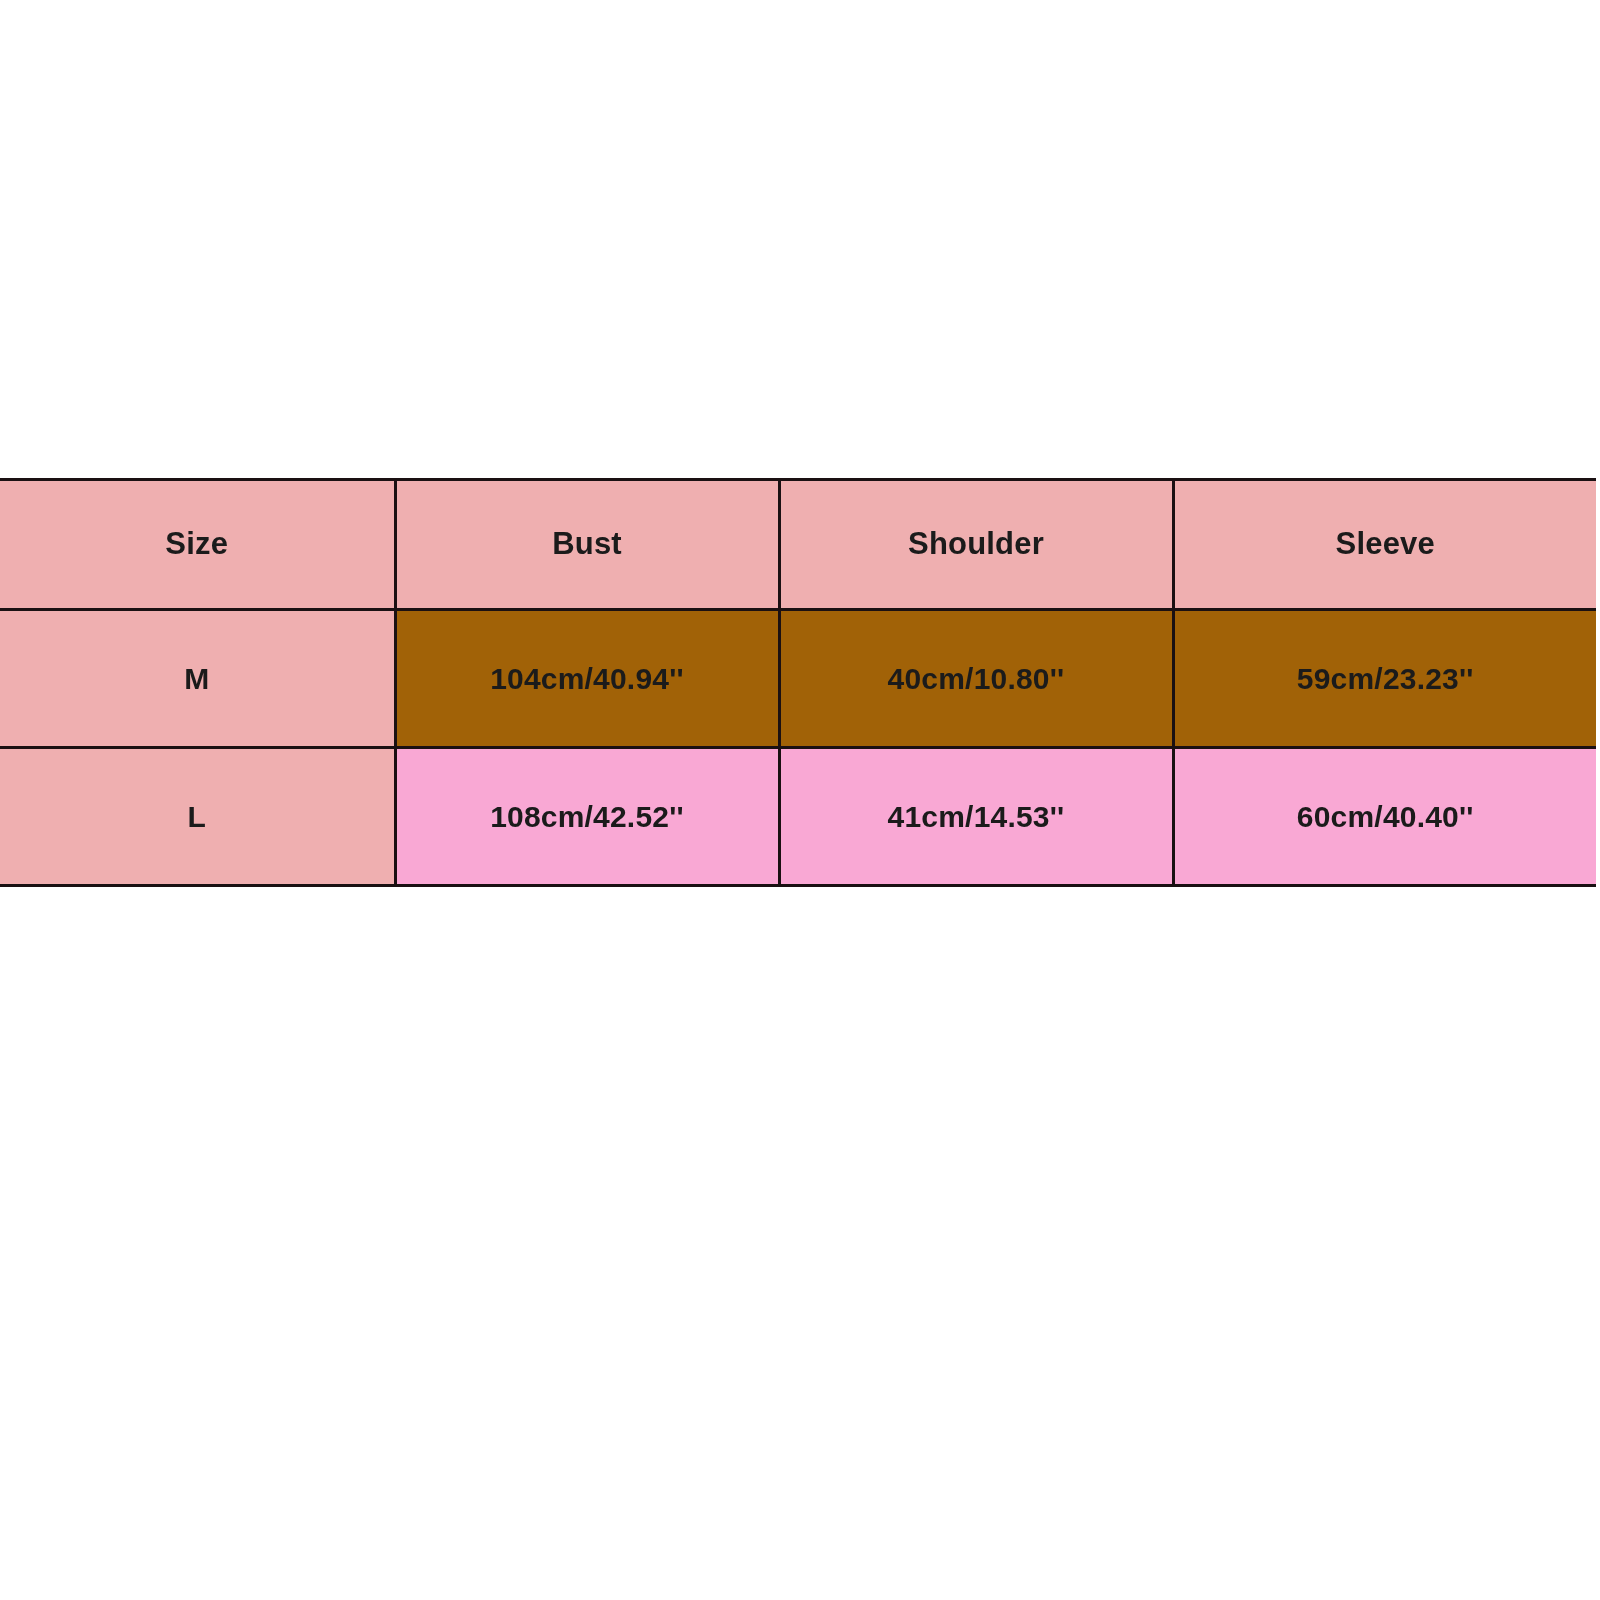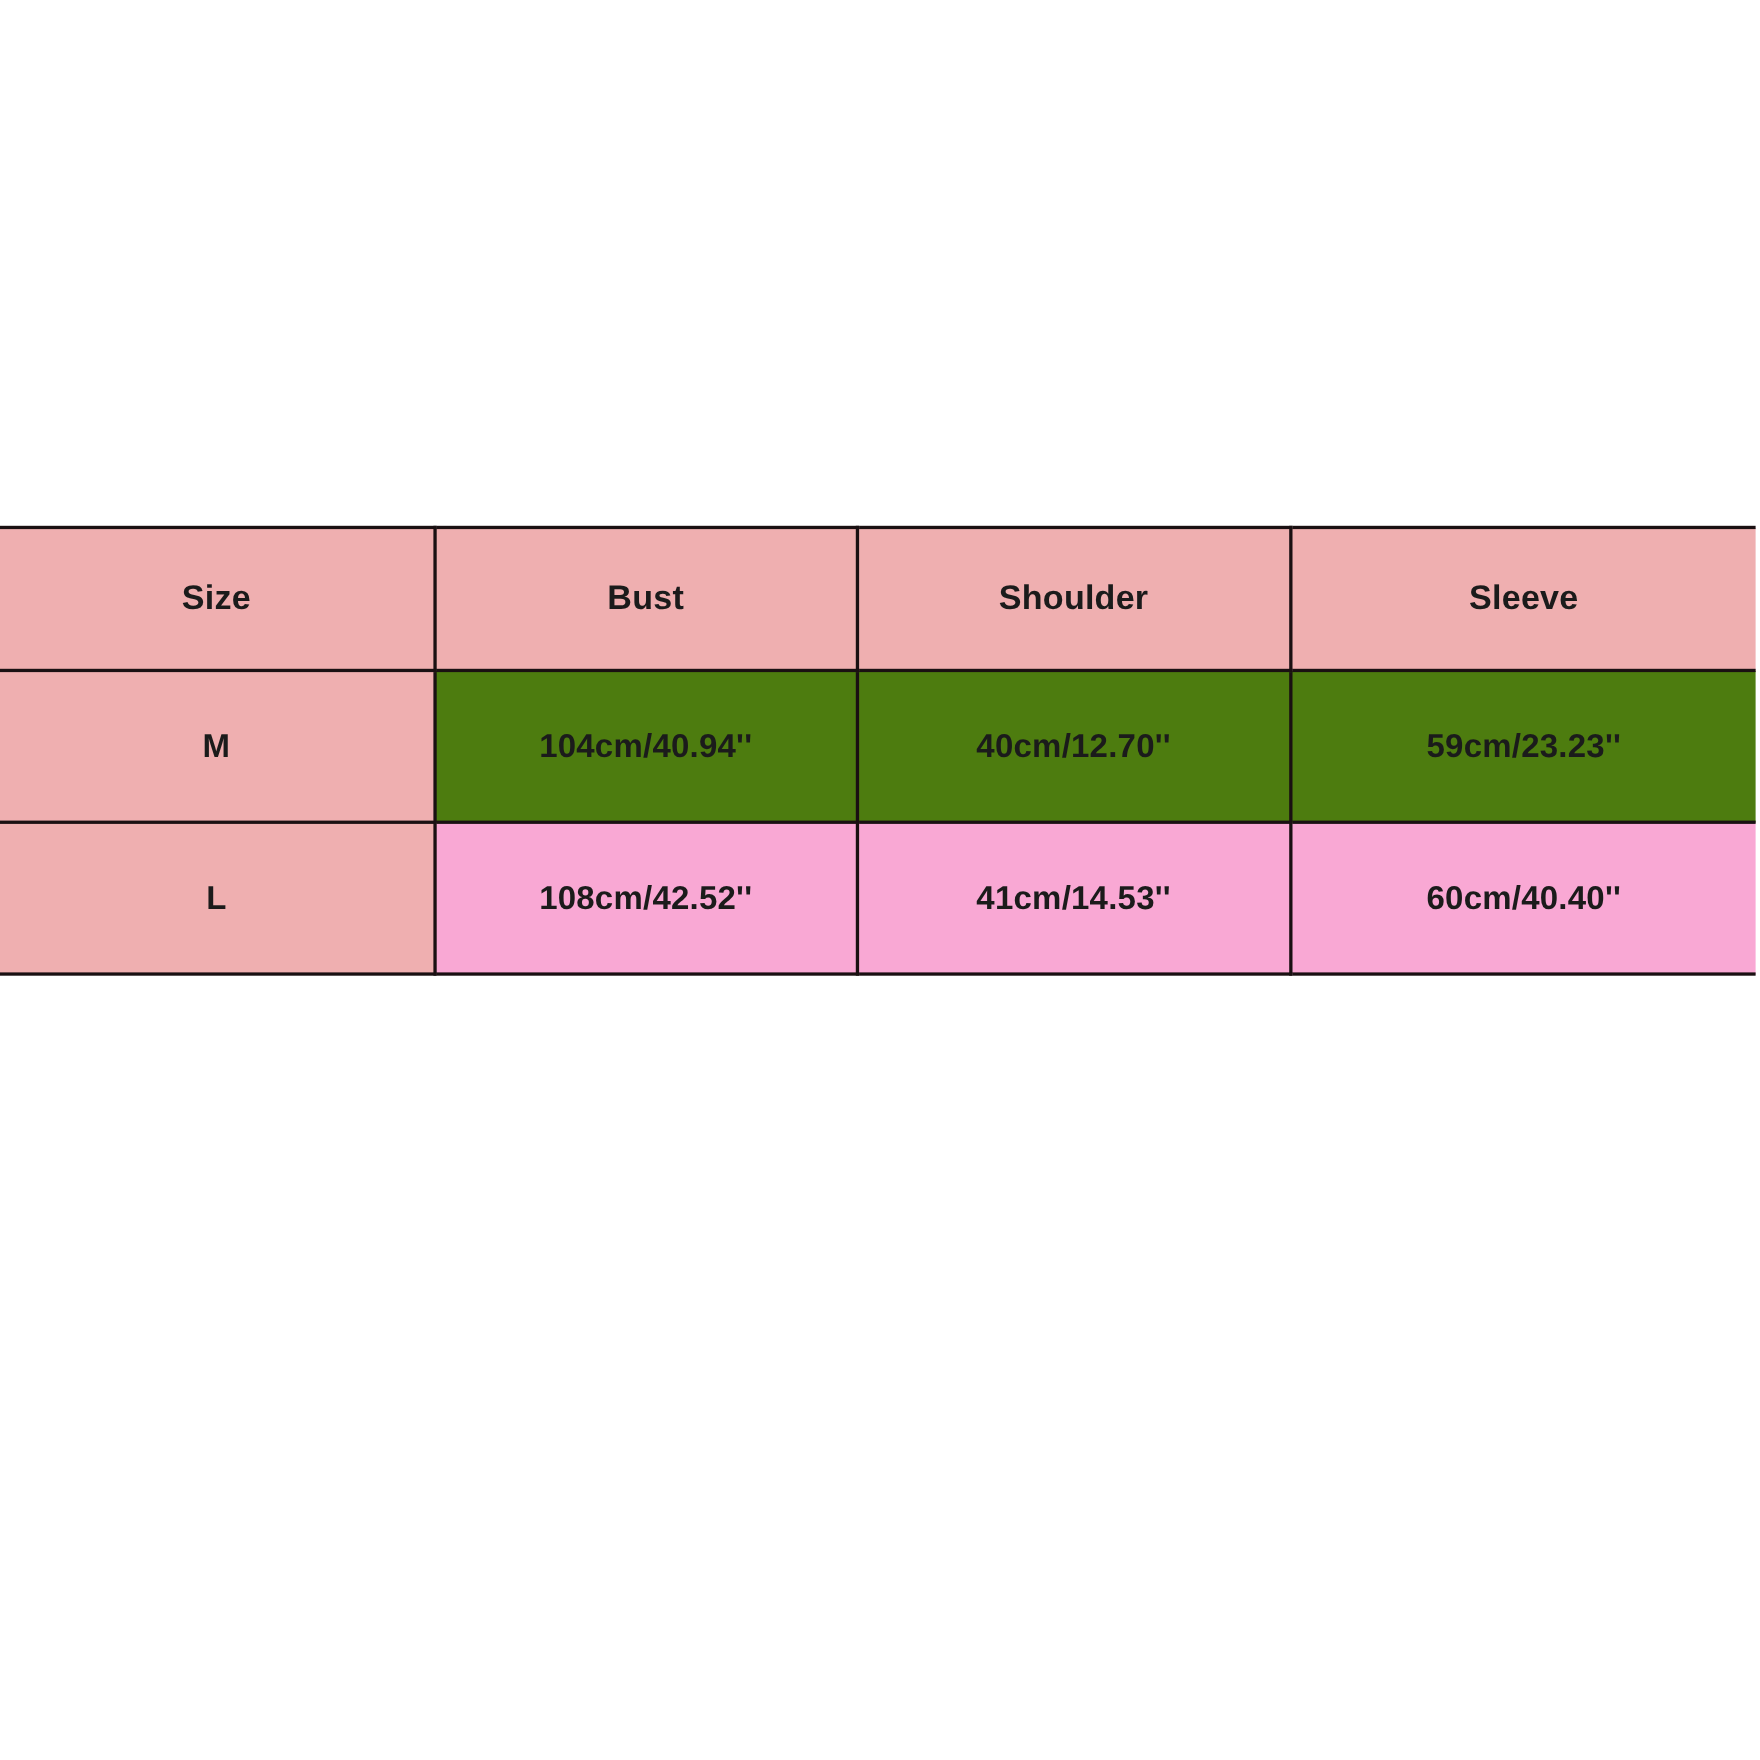--- a/index.html
+++ b/index.html
@@ -61,21 +61,21 @@
   #size-chart tbody td {
     height: 135px;
     font-size: 30px;
   }
 
   .cell-size {
     background: #efafb0;
     font-size: 31px;
   }
 
-  .cell-measure-dark  { background: #4d7c0f; }
+  .cell-measure-dark  { background: #a16207; }
   .cell-measure-light { background: #f9a8d4; }
 
   
   #size-chart tr > *:first-child { border-left-width: 0; }
   #size-chart tr > *:last-child  { border-right-width: 0; }
 </style>
 </head>
 <body>
 
 <div id="canvas">
@@ -95,21 +95,21 @@
         <th>Shoulder</th>
         <th>Sleeve</th>
       </tr>
     </thead>
 
     <tbody>
 
       <tr>
         <td class="cell-size">M</td>
         <td class="cell-measure-dark">104cm/40.94''</td>
-        <td class="cell-measure-dark">40cm/12.70''</td>
+        <td class="cell-measure-dark">40cm/10.80''</td>
         <td class="cell-measure-dark">59cm/23.23''</td>
       </tr>
 
       <tr>
         <td class="cell-size">L</td>
         <td class="cell-measure-light">108cm/42.52''</td>
         <td class="cell-measure-light">41cm/14.53''</td>
         <td class="cell-measure-light">60cm/40.40''</td>
       </tr>
 

